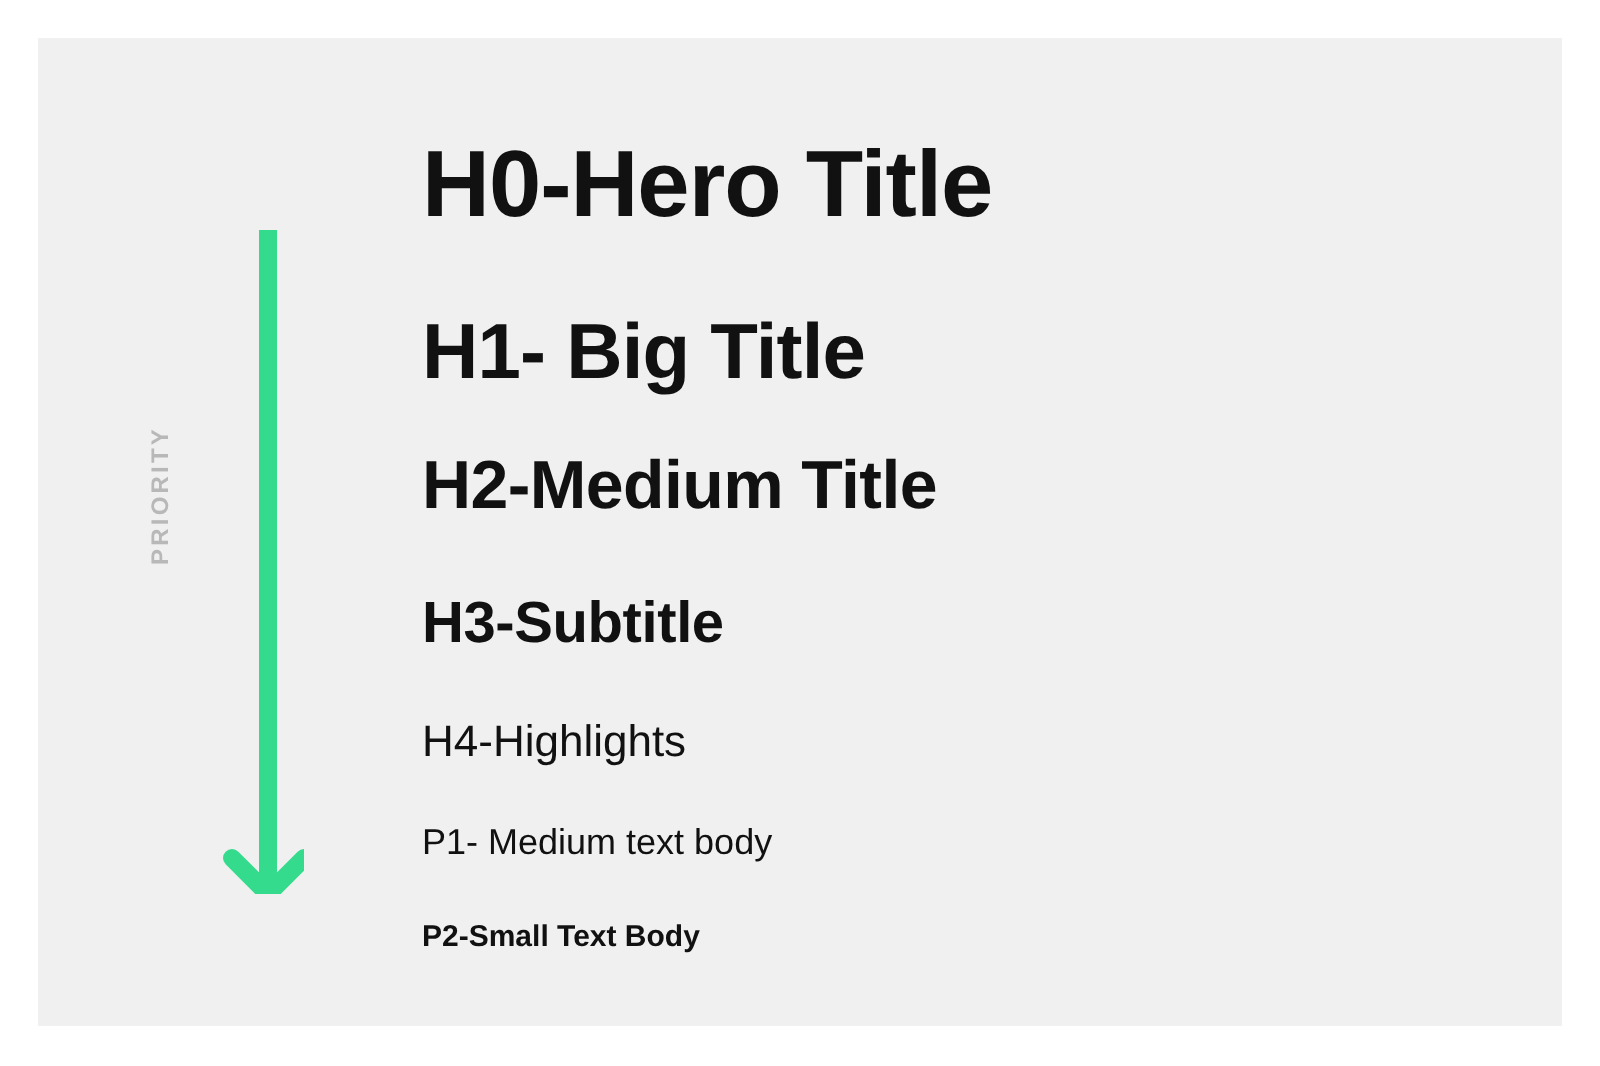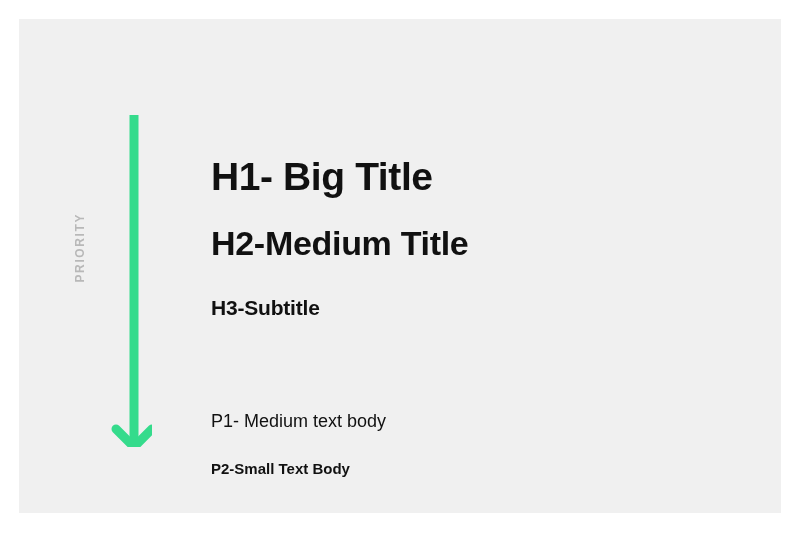--- a/index.html
+++ b/index.html
@@ -96,21 +96,21 @@
   }
   .type-row.h2 {
     top: 205px;
     font-size: 34px;
     font-weight: 700;
     letter-spacing: -0.3px;
     text-align: center;
   }
   .type-row.h3 {
     top: 277px;
-    font-size: 21px;
+    font-size: 29px;
     font-weight: 700;
     letter-spacing: -0.2px;
   }
   .type-row.h4 {
     top: 339px;
     font-size: 22px;
     font-weight: 400;
     letter-spacing: 0px;
   }
   .type-row.p1 {
@@ -140,27 +140,29 @@
 
       <svg id="priority-arrow" viewBox="0 0 56 362" xmlns="http://www.w3.org/2000/svg">
         <line x1="38" y1="30" x2="38" y2="368" stroke="#35db8c" stroke-width="9" stroke-linecap="butt"></line>
         <polyline points="20,344 38,362 56,344" fill="none" stroke="#35db8c" stroke-width="9" stroke-linecap="round" stroke-linejoin="round"></polyline>
       </svg>
 
     </div>
 
     <div id="type-scale">
 
+      <div class="type-row h0">H0-Hero Title</div>
 
       <div class="type-row h1">H1- Big Title</div>
 
       <div class="type-row h2">H2-Medium Title</div>
 
       <div class="type-row h3">H3-Subtitle</div>
 
+      <div class="type-row h4">H4-Highlights</div>
 
       <div class="type-row p1">P1- Medium text body</div>
 
       <div class="type-row p2">P2-Small Text Body</div>
 
     </div>
 
   </div>
 </div>
 

